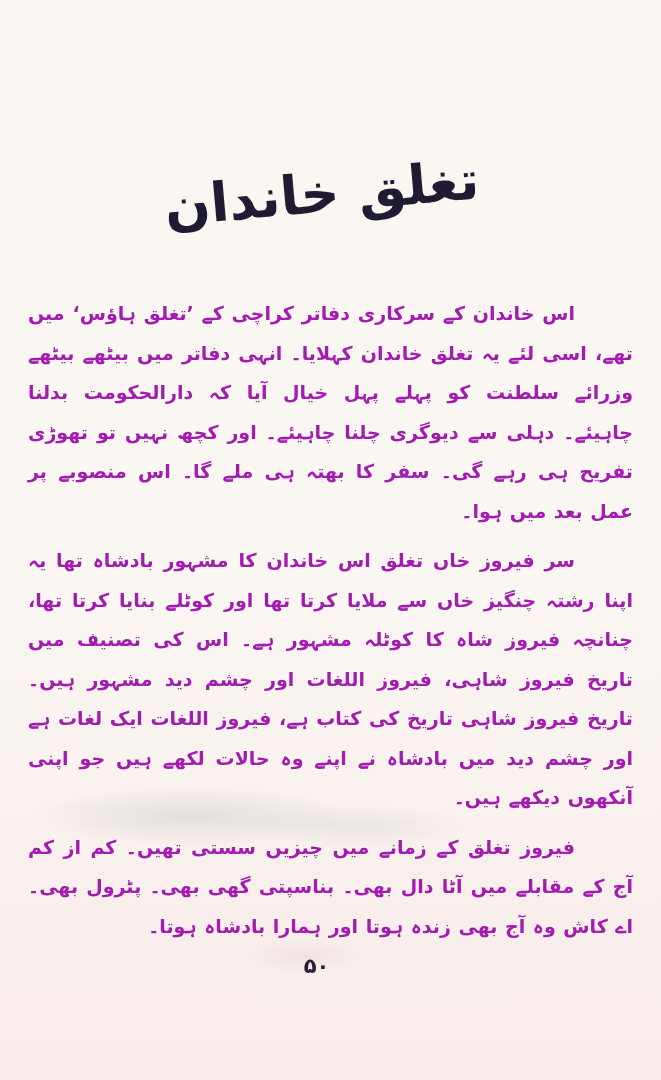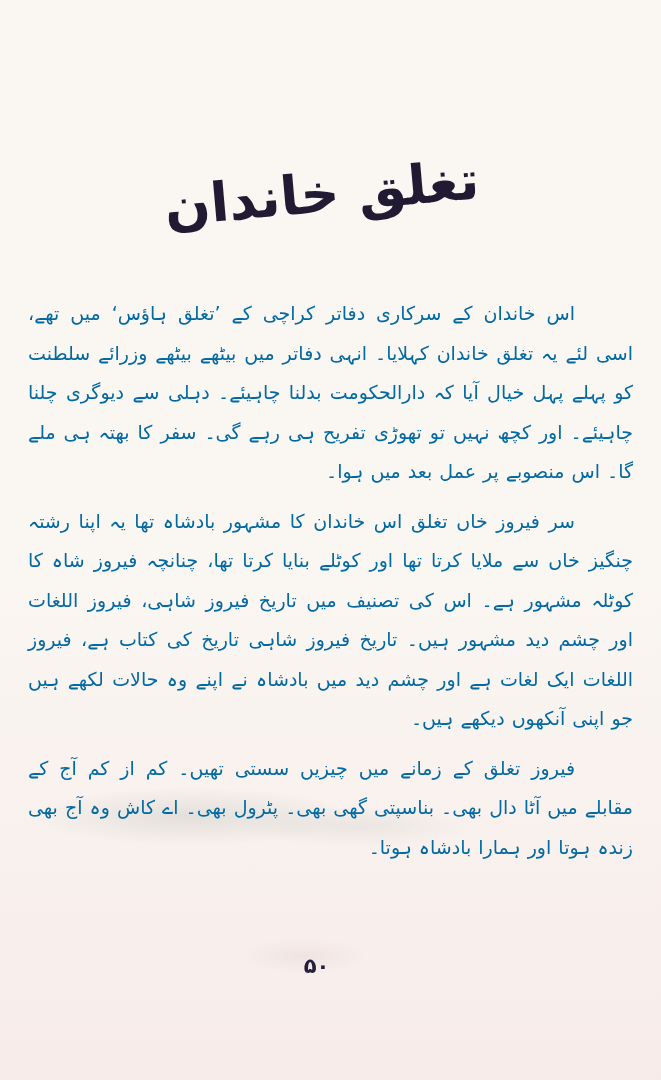--- a/index.html
+++ b/index.html
@@ -41,22 +41,22 @@
     height: 150px;
     line-height: 150px;
   }
   .body-text {
     margin-top: 26px;
   }
   .para {
     margin: 8px 0 10px 0;
     font-size: 19px;
     line-height: 2.08;
-    font-weight: normal;
-    color: #0369a1;
+    font-weight: bold;
+    color: #a21caf;
     text-align: justify;
     text-indent: 58px; 
     word-spacing: 1px;
   }
   .page-number {
     position: absolute;
     bottom: 102px;
     left: 16px;
     right: 44px; 
     text-align: center;

